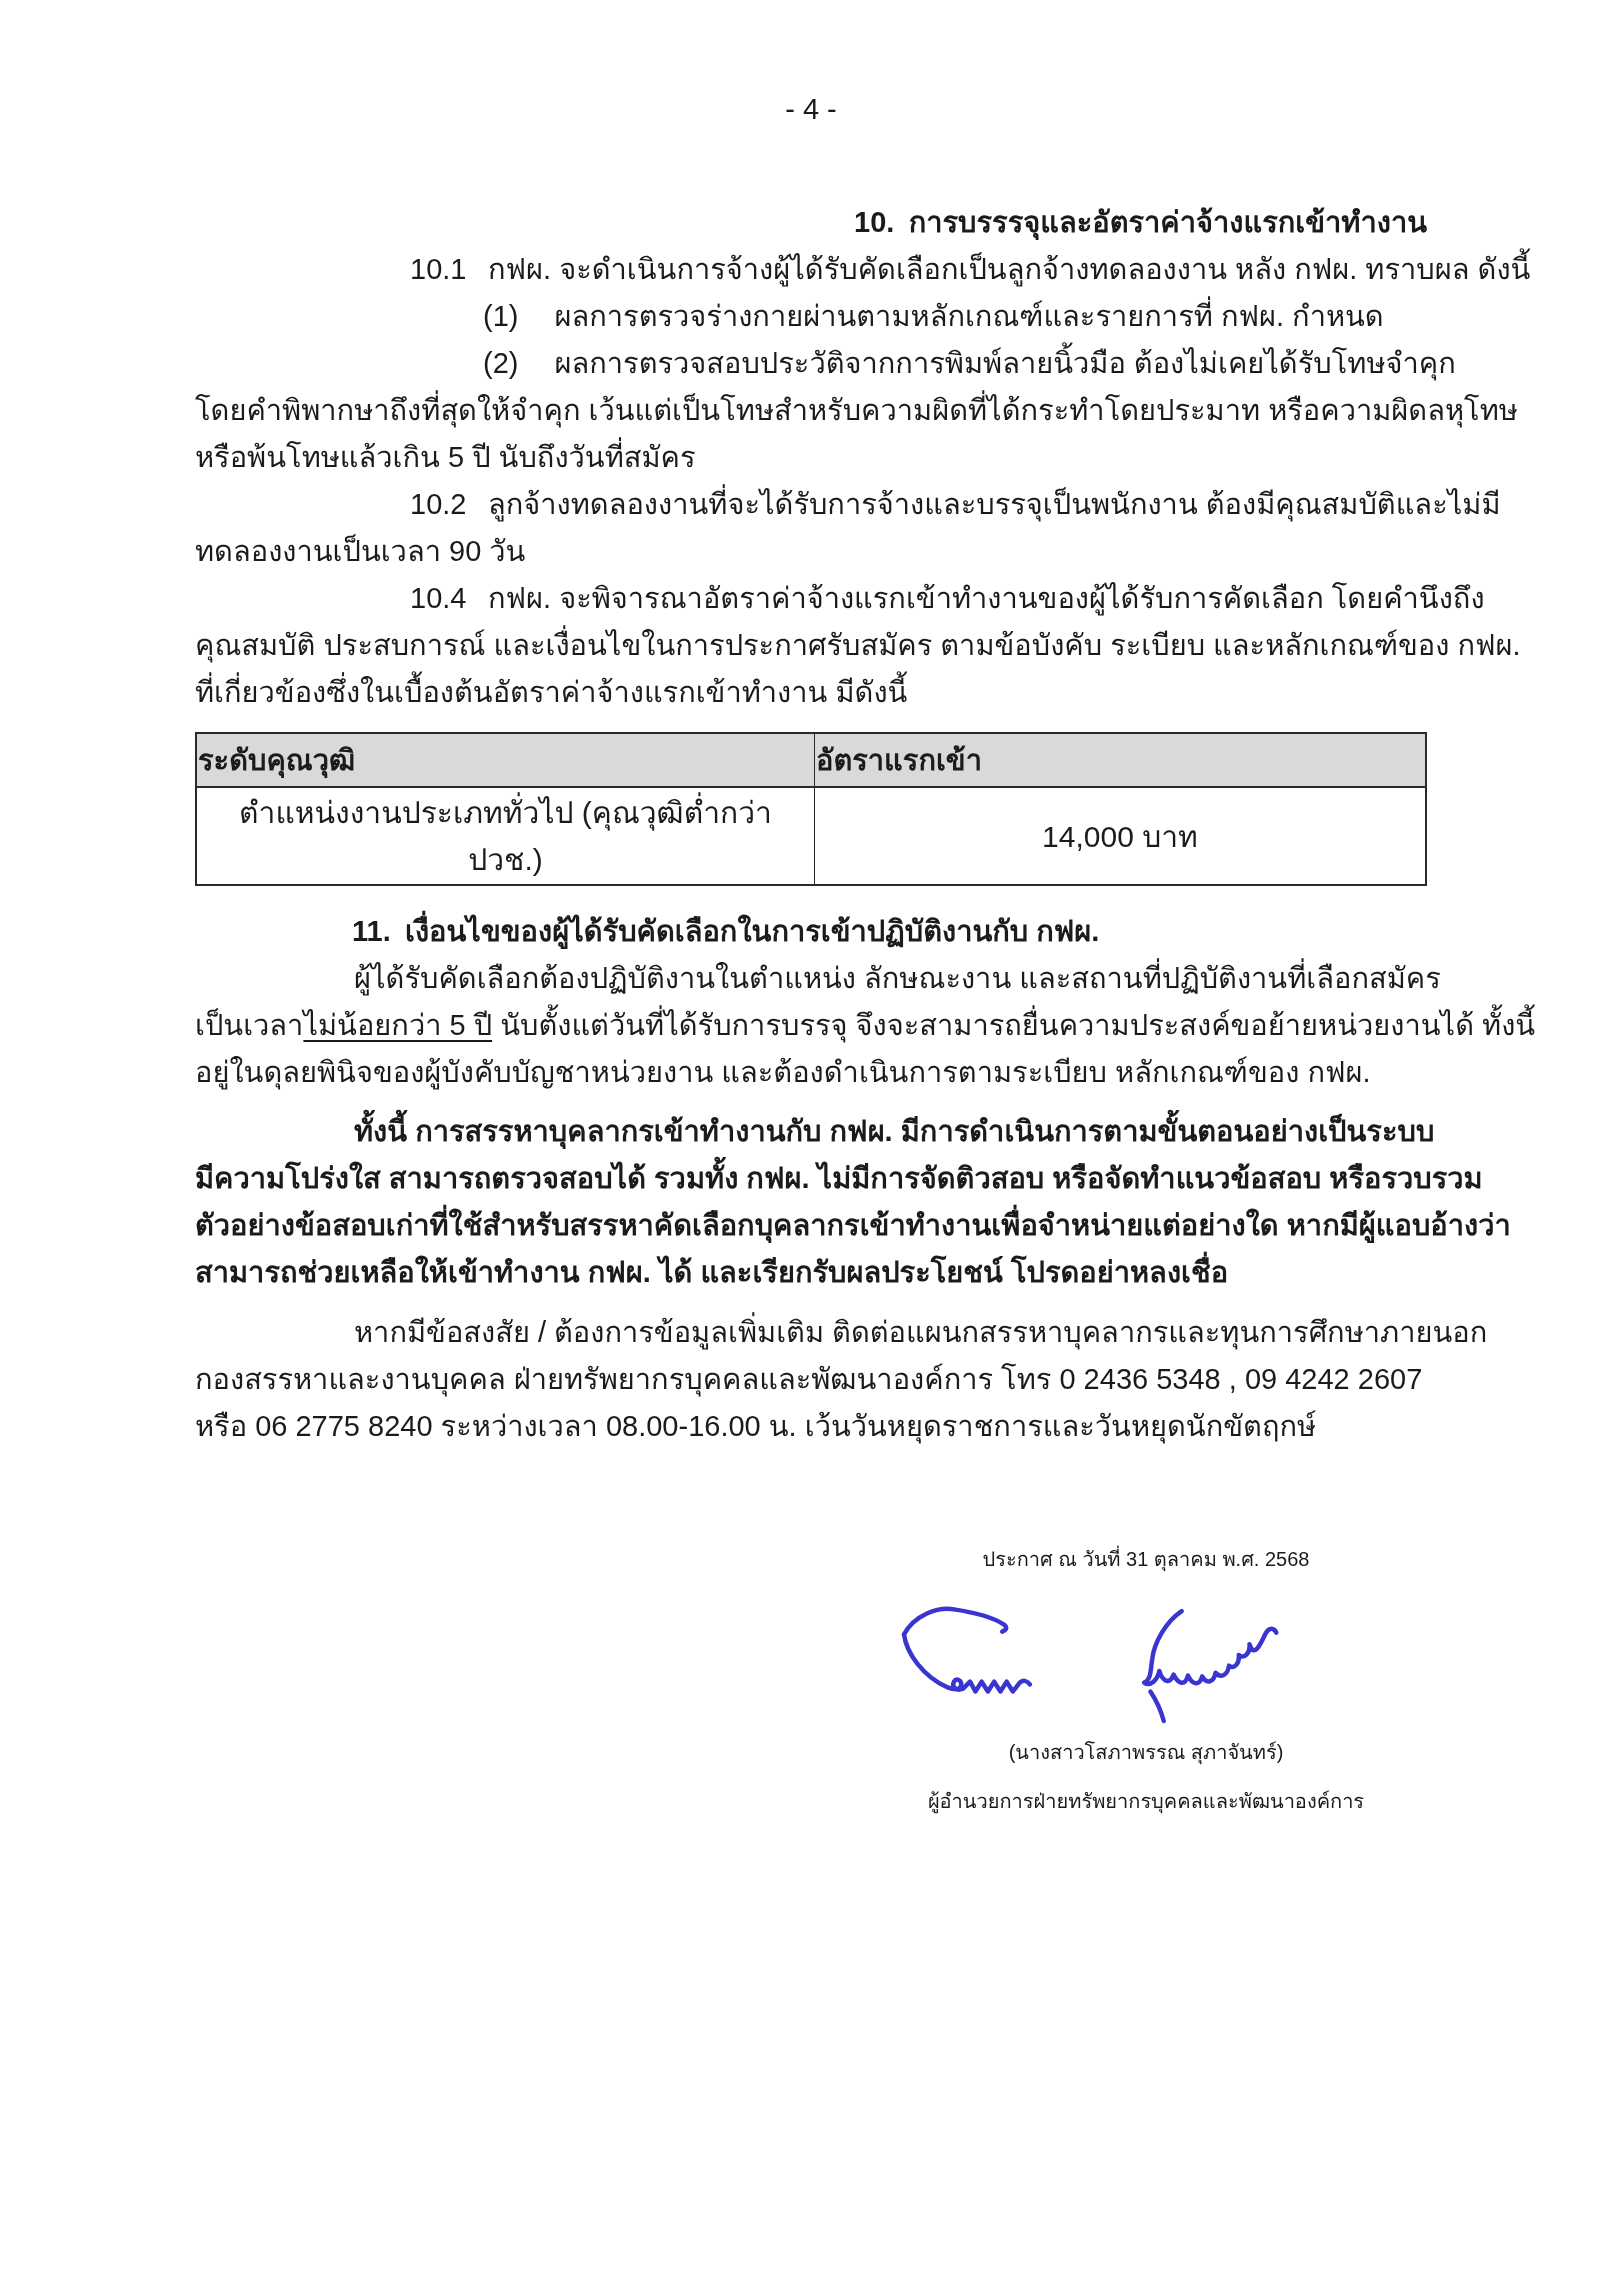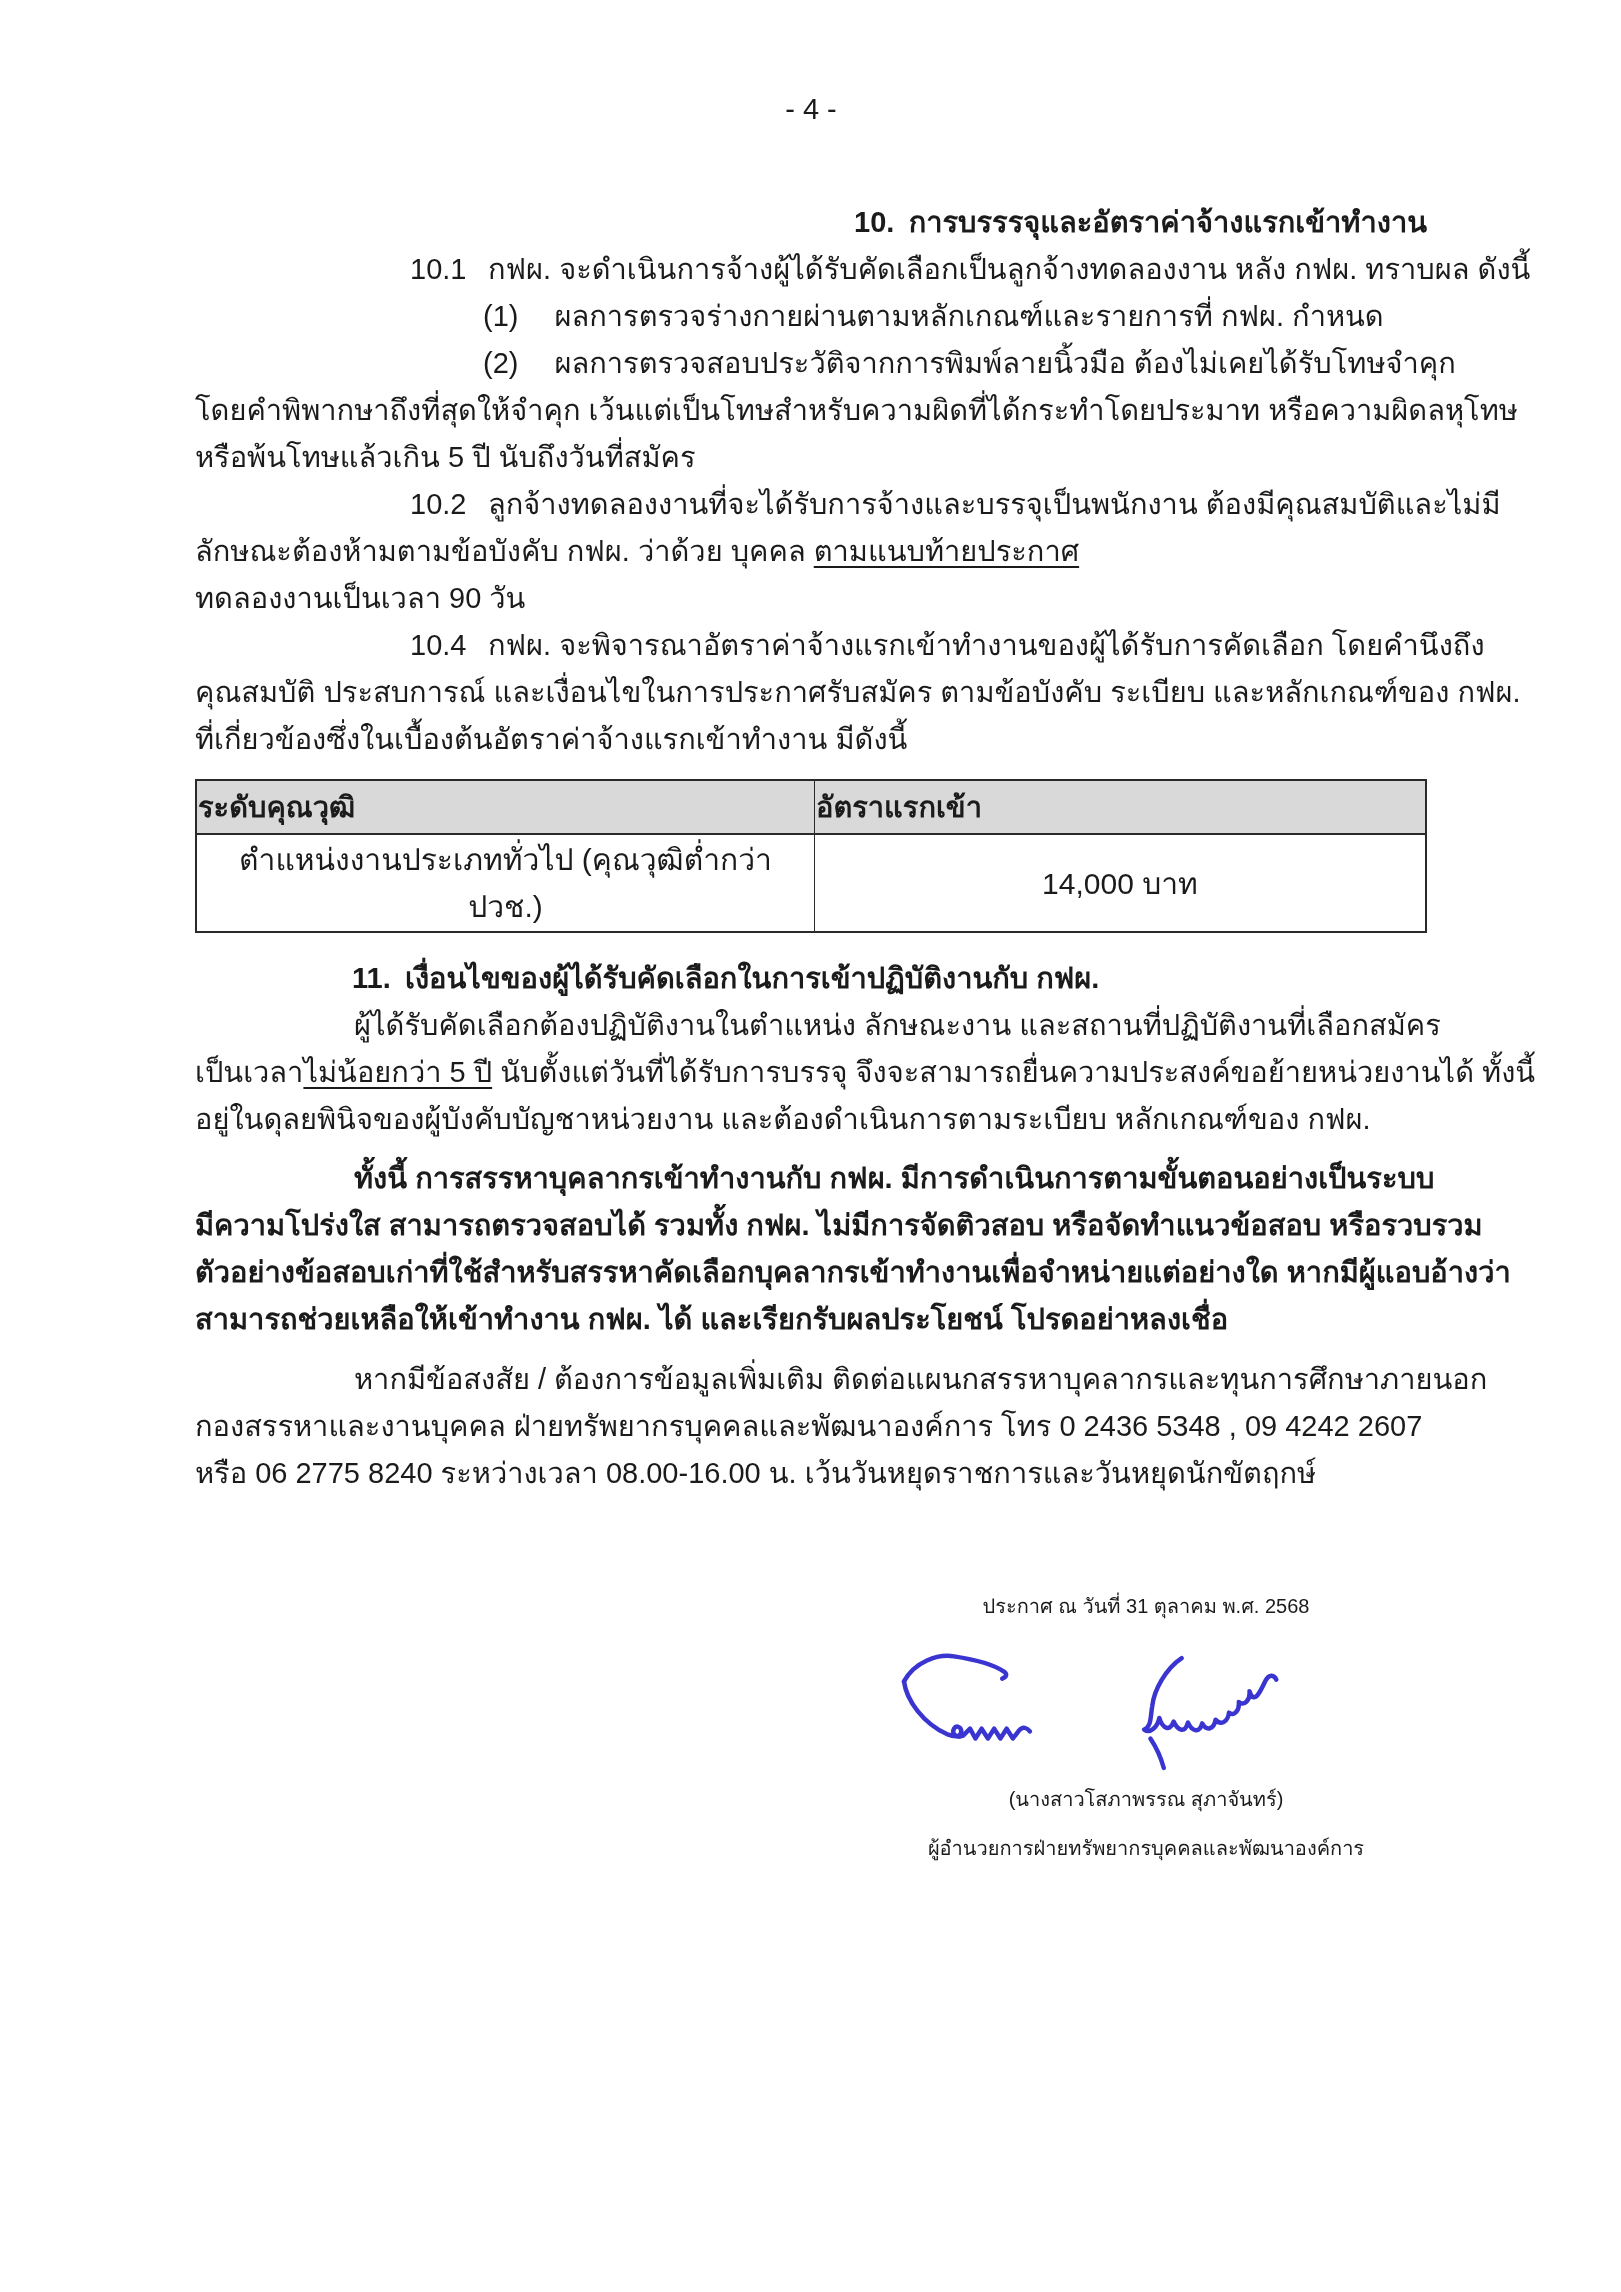--- a/index.html
+++ b/index.html
@@ -37,21 +37,20 @@
   <div class="pageno">- 4 -</div>
 
   <div id="lines-top">
       <div class="line h" style="margin-top: 66px; text-align: right;"><span class="num">10.</span><span>การบรรรจุและอัตราค่าจ้างแรกเข้าทำงาน</span></div>
       <div class="line i1"><span class="num">10.1</span><span>กฟผ. จะดำเนินการจ้างผู้ได้รับคัดเลือกเป็นลูกจ้างทดลองงาน หลัง กฟผ. ทราบผล ดังนี้</span></div>
       <div class="line i2"><span class="num">(1)</span><span>ผลการตรวจร่างกายผ่านตามหลักเกณฑ์และรายการที่ กฟผ. กำหนด</span></div>
       <div class="line i2"><span class="num">(2)</span><span>ผลการตรวจสอบประวัติจากการพิมพ์ลายนิ้วมือ ต้องไม่เคยได้รับโทษจำคุก</span></div>
       <div class="line"><span>โดยคำพิพากษาถึงที่สุดให้จำคุก เว้นแต่เป็นโทษสำหรับความผิดที่ได้กระทำโดยประมาท หรือความผิดลหุโทษ</span></div>
       <div class="line"><span>หรือพ้นโทษแล้วเกิน 5 ปี นับถึงวันที่สมัคร</span></div>
       <div class="line i1"><span class="num">10.2</span><span>ลูกจ้างทดลองงานที่จะได้รับการจ้างและบรรจุเป็นพนักงาน ต้องมีคุณสมบัติและไม่มี</span></div>
-      <div class="line"><span>ลักษณะต้องห้ามตามข้อบังคับ กฟผ. ว่าด้วย บุคคล </span><span class="u">ตามแนบท้ายประกาศ</span></div>
       <div class="line"><span>ทดลองงานเป็นเวลา 90 วัน</span></div>
       <div class="line i1"><span class="num">10.4</span><span>กฟผ. จะพิจารณาอัตราค่าจ้างแรกเข้าทำงานของผู้ได้รับการคัดเลือก โดยคำนึงถึง</span></div>
       <div class="line"><span>คุณสมบัติ ประสบการณ์ และเงื่อนไขในการประกาศรับสมัคร ตามข้อบังคับ ระเบียบ และหลักเกณฑ์ของ กฟผ.</span></div>
       <div class="line"><span>ที่เกี่ยวข้องซึ่งในเบื้องต้นอัตราค่าจ้างแรกเข้าทำงาน มีดังนี้</span></div>
     </div>
 
   <table class="salary">
     <thead>
       <tr>
         <th style="width: 50%; background: rgb(217, 217, 217);">ระดับคุณวุฒิ</th>

